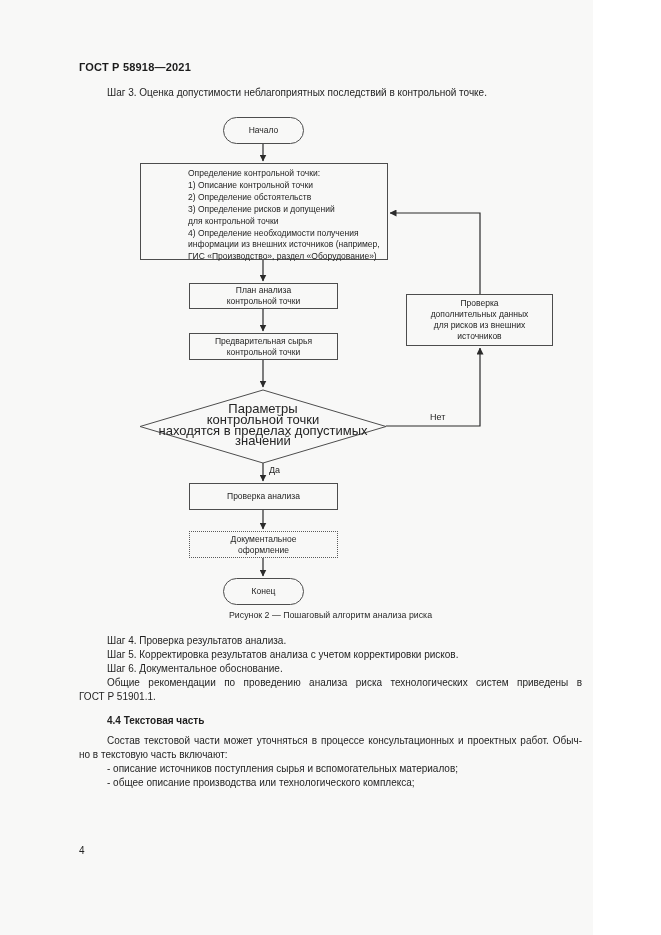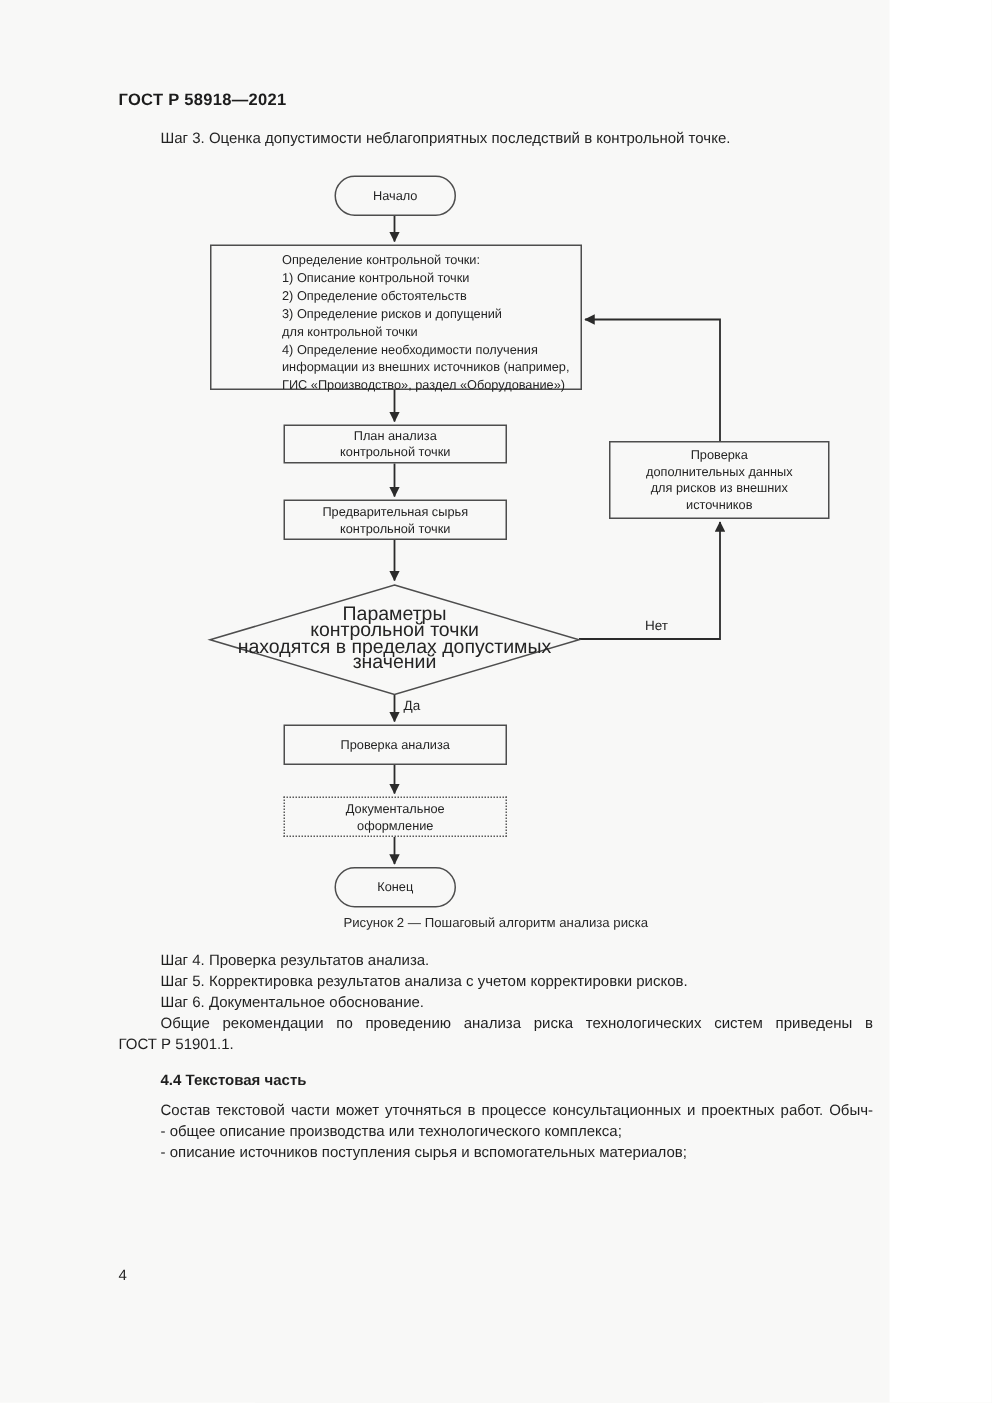--- a/index.html
+++ b/index.html
@@ -109,19 +109,20 @@
   <div class="caption">Рисунок 2 — Пошаговый алгоритм анализа риска</div>
 
   <div class="bodytext">
     <div class="ind">Шаг 4. Проверка результатов анализа.</div>
     <div class="ind">Шаг 5. Корректировка результатов анализа с учетом корректировки рисков.</div>
     <div class="ind">Шаг 6. Документальное обоснование.</div>
     <div class="ind just">Общие рекомендации по проведению анализа риска технологических систем приведены в</div>
     <div>ГОСТ Р 51901.1.</div>
     <div class="ind h44">4.4 Текстовая часть</div>
     <div class="ind just mt">Состав текстовой части может уточняться в процессе консультационных и проектных работ. Обыч-</div>
+    <div>но в текстовую часть включают:</div>
+    <div class="ind">- описание источников поступления сырья и вспомогательных материалов;</div>
     <div class="ind">- общее описание производства или технологического комплекса;</div>
-    <div class="ind">- описание источников поступления сырья и вспомогательных материалов;</div>
   </div>
 
   <div class="pagenum">4</div>
 
 </div>
 
 </body></html>

